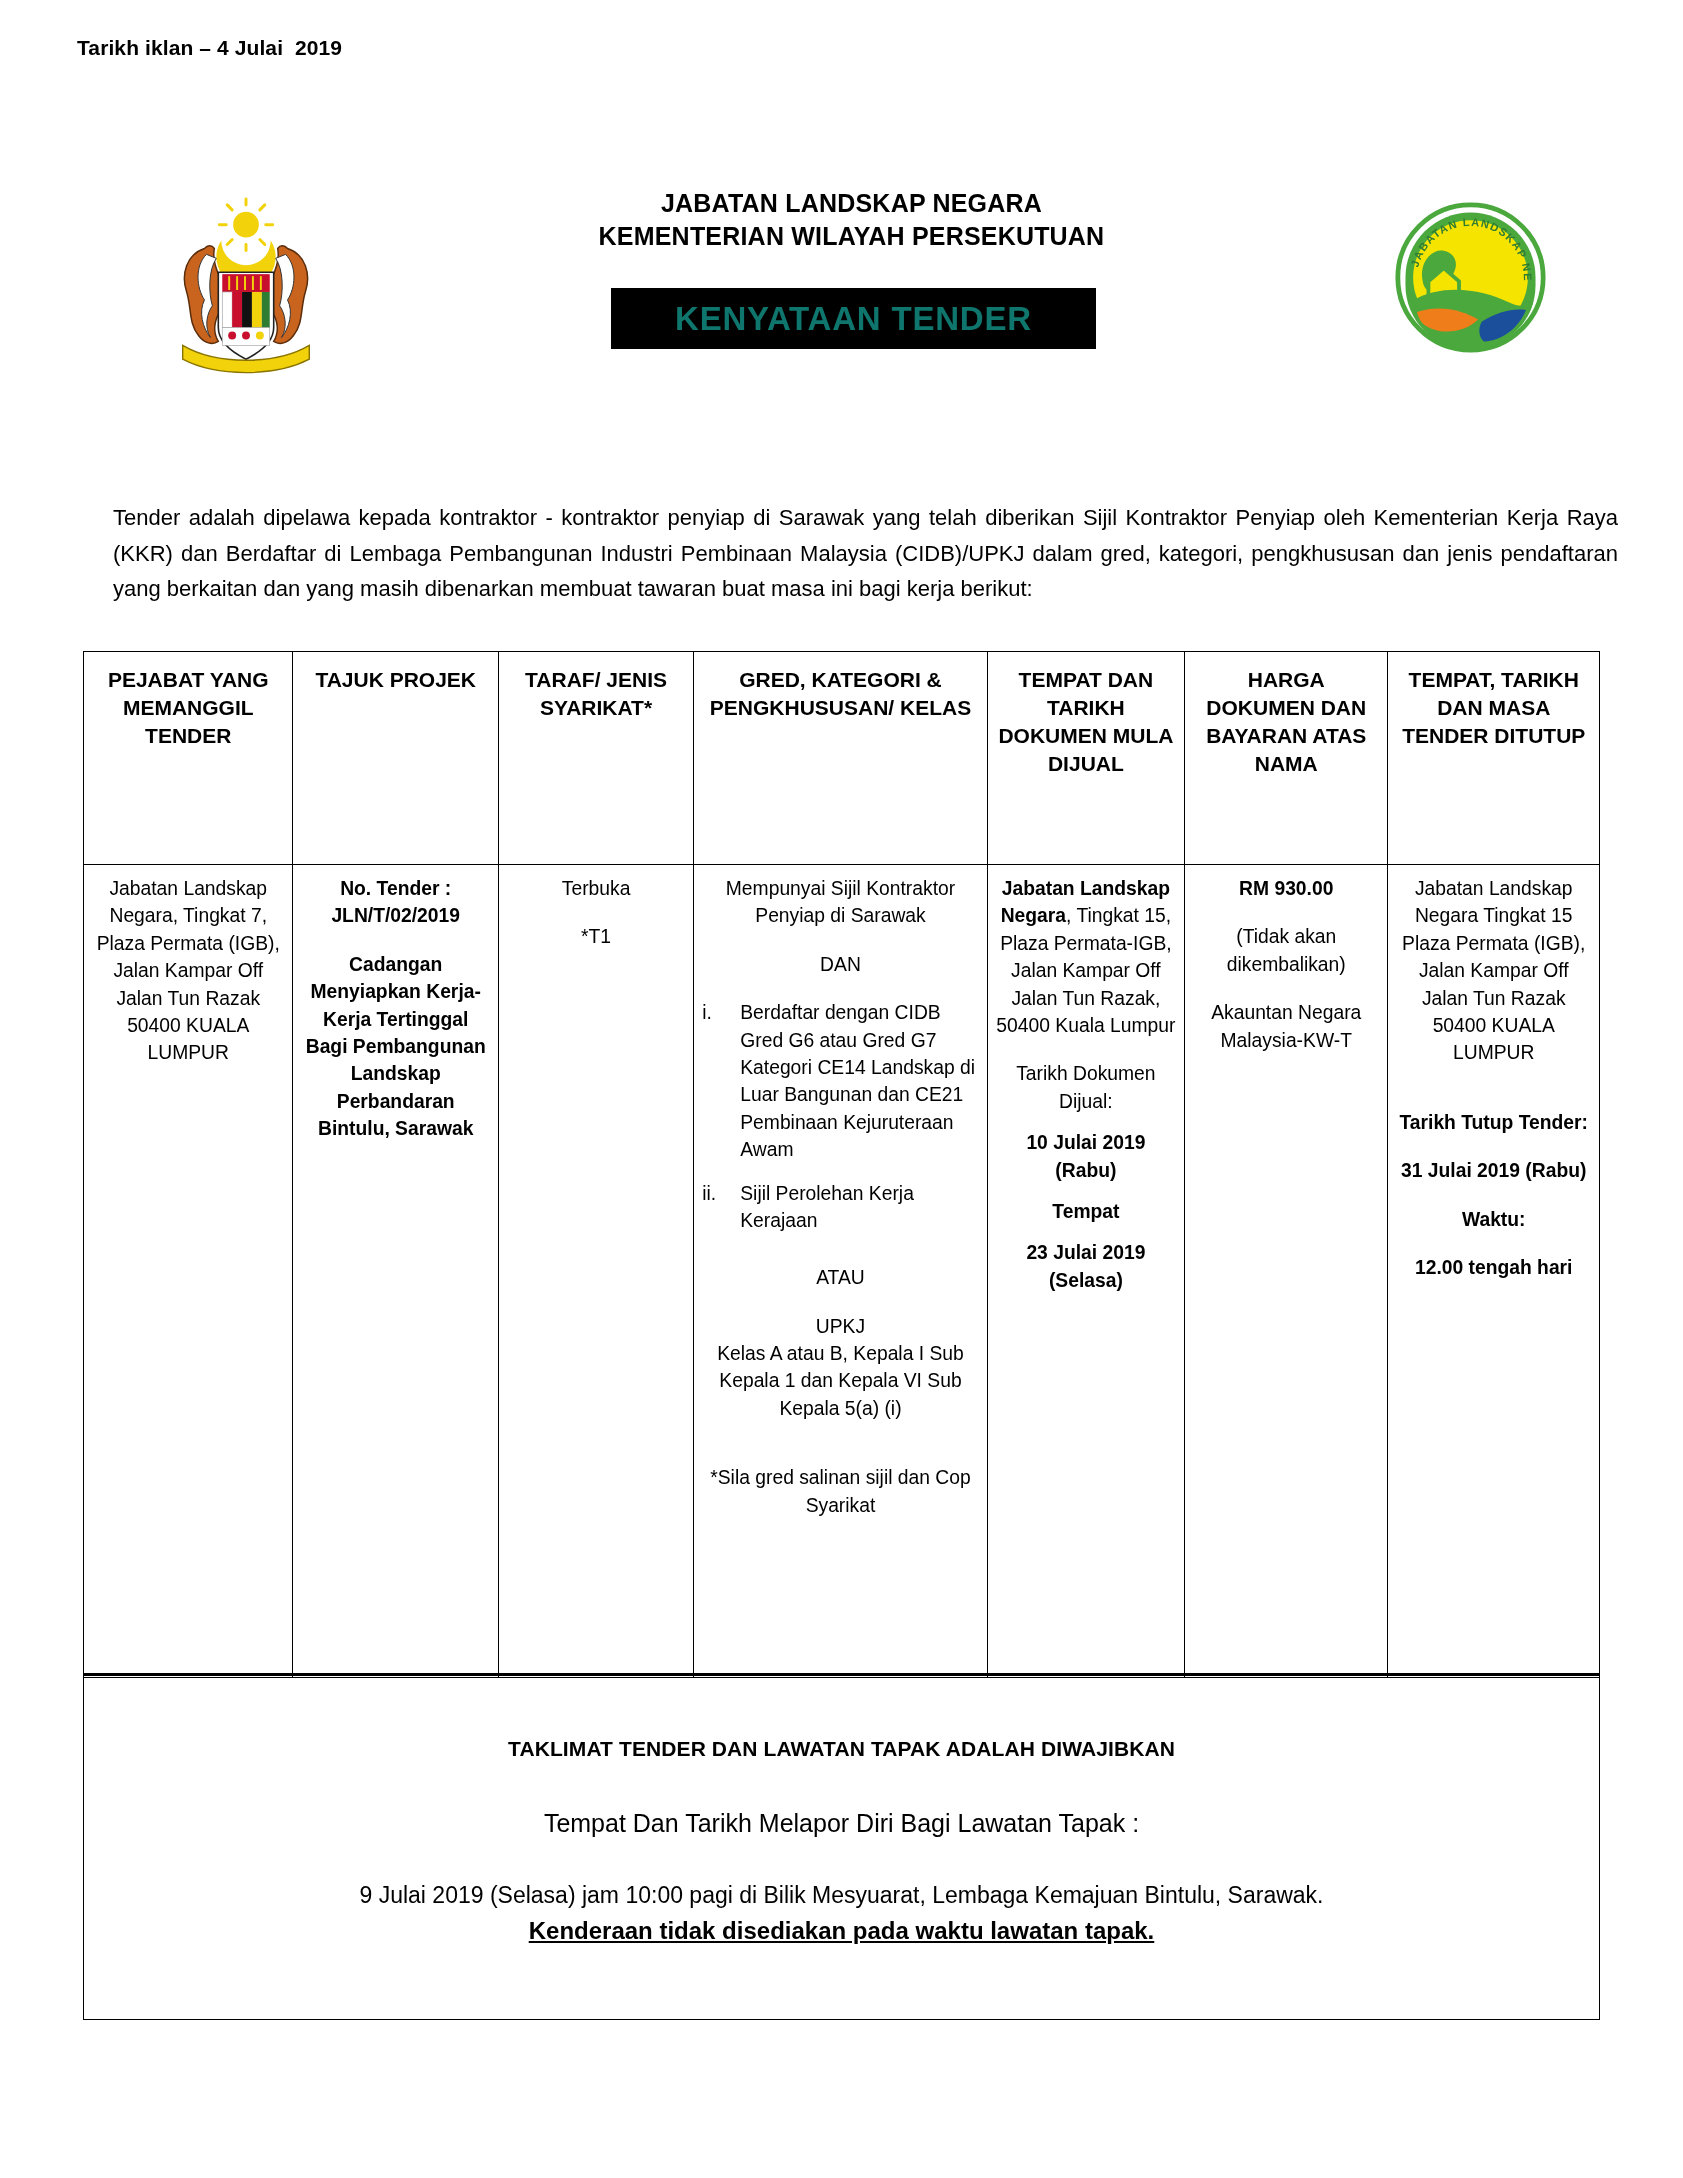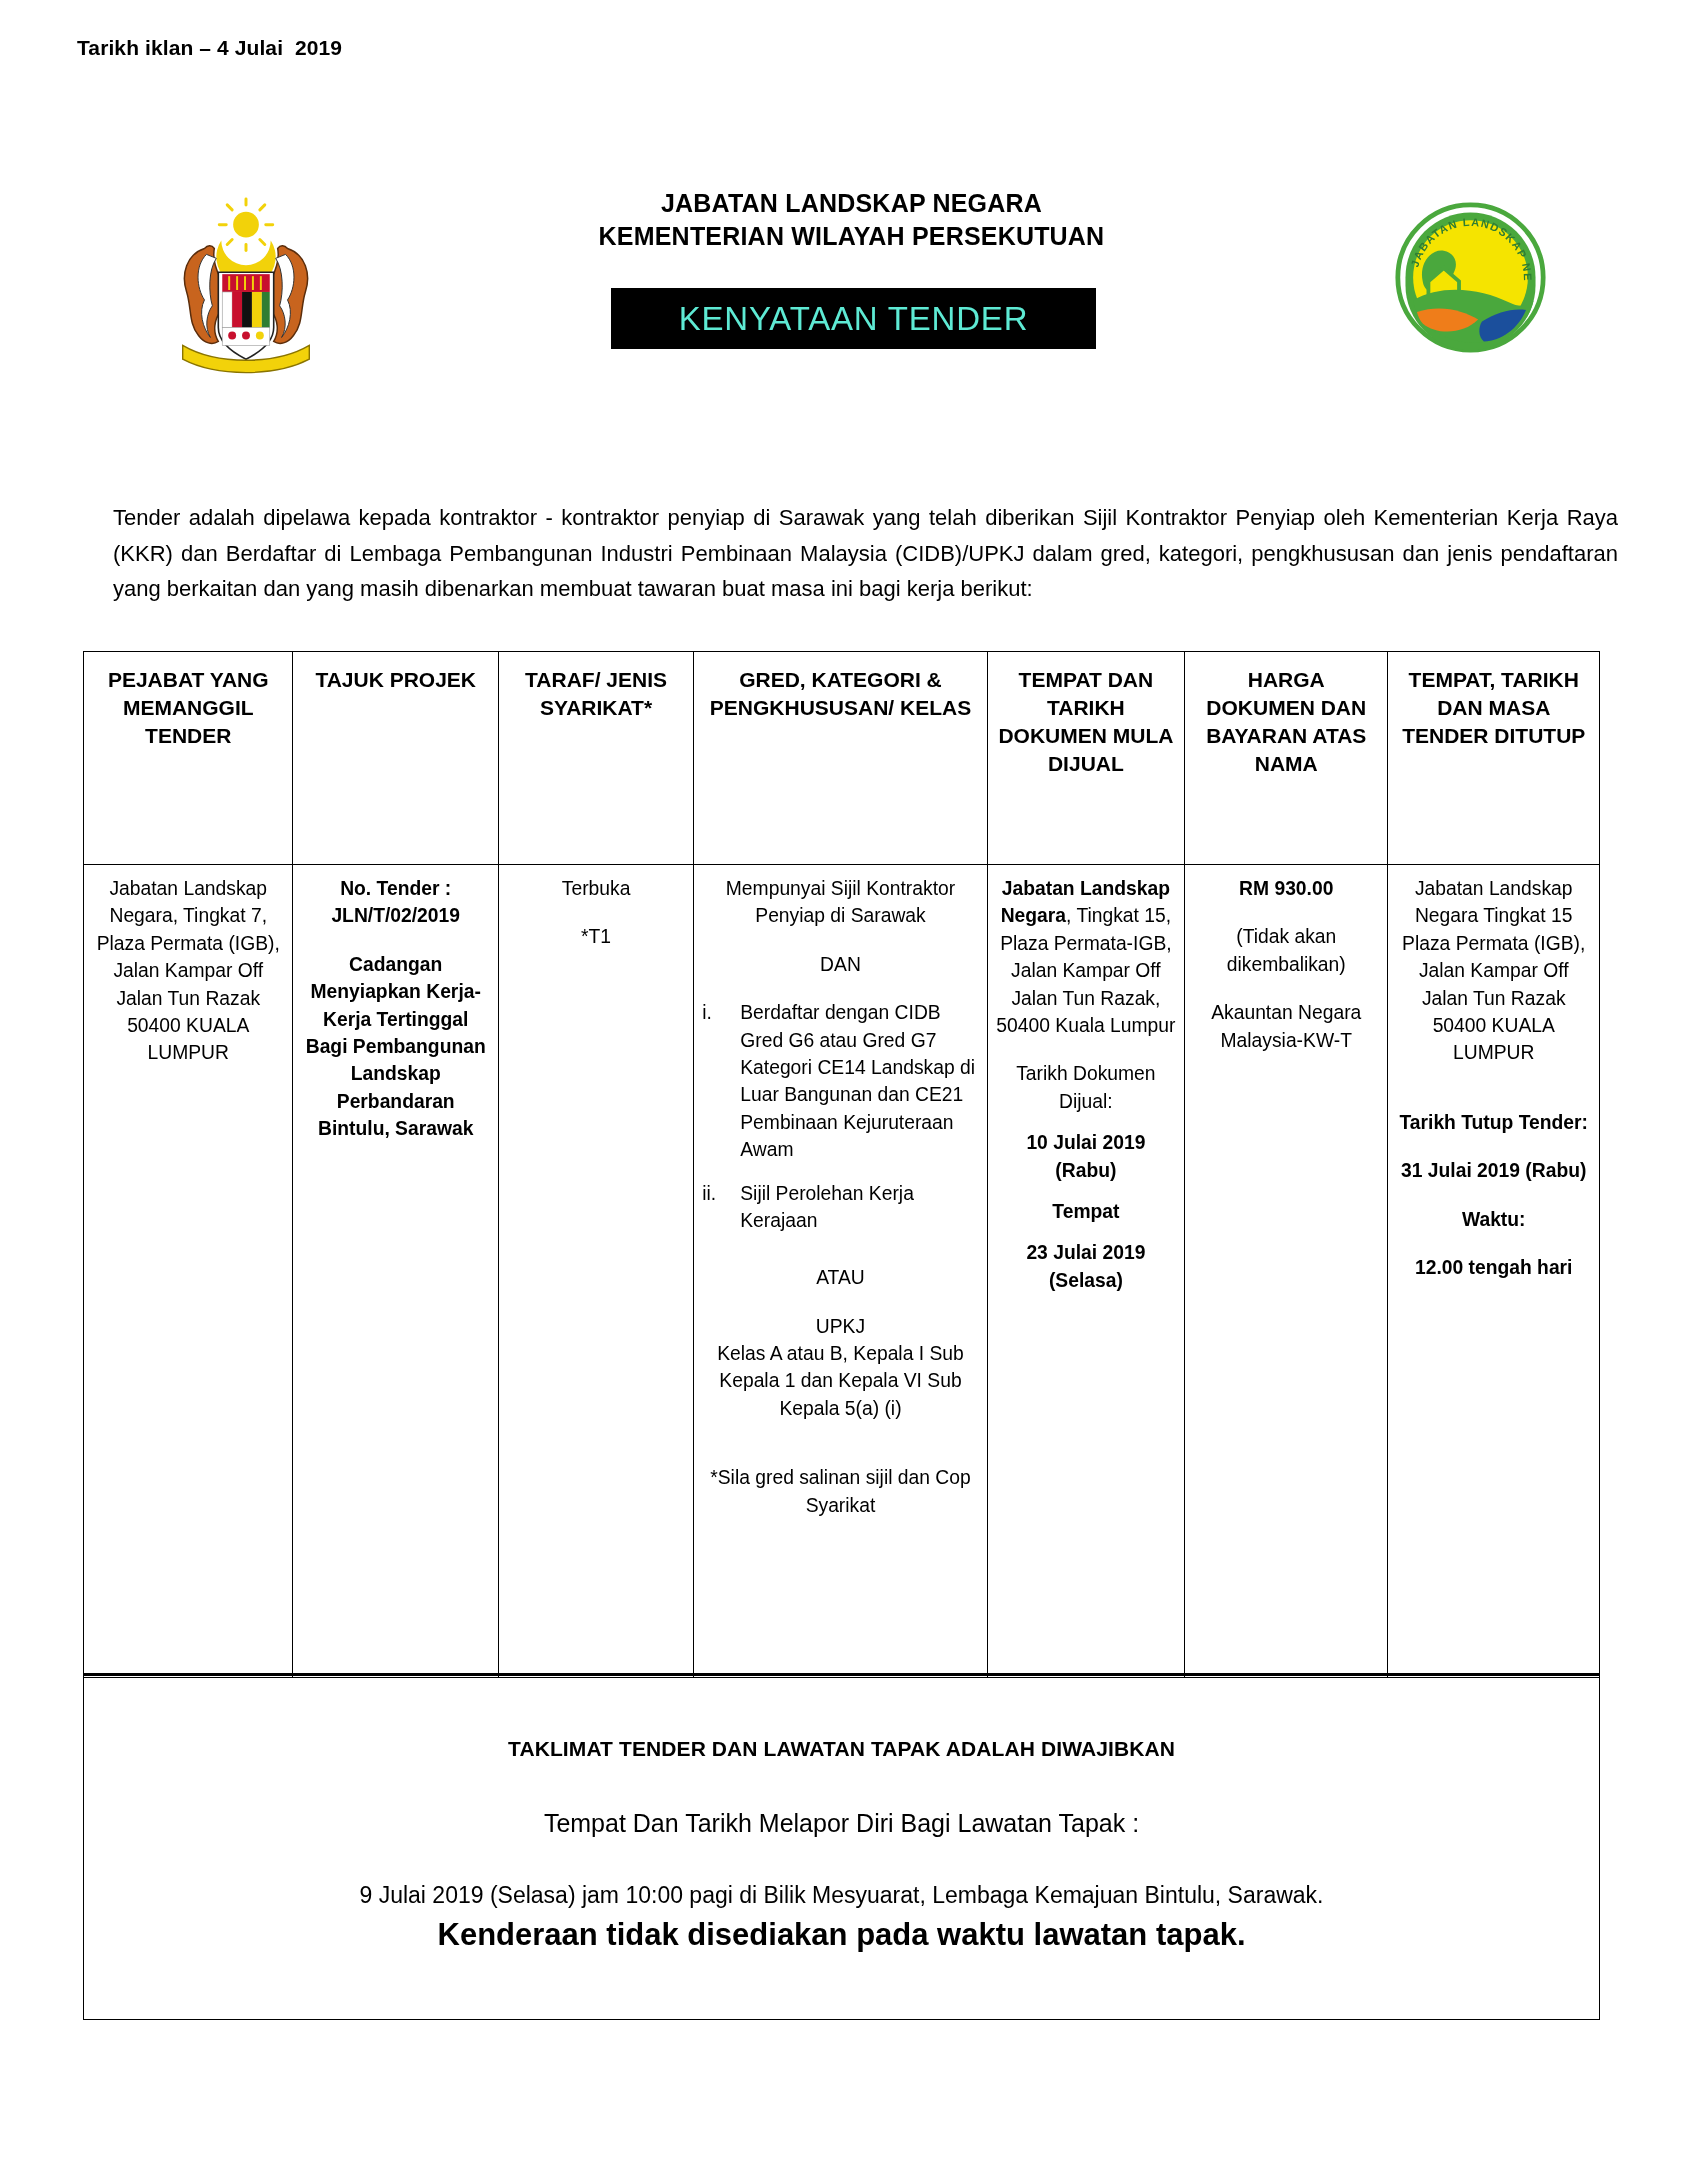--- a/index.html
+++ b/index.html
@@ -74,23 +74,23 @@
     left: 611px;
     top: 139px;
     width: 485px;
     height: 61px;
     background: #000000;
     display: flex;
     align-items: center;
     justify-content: center;
   }
   .banner-text {
-    color: #5eead4;
+    color: #0f766e;
     font-size: 33px;
-    font-weight: normal;
+    font-weight: bold;
     letter-spacing: 0.8px;
   }
 
   
   .intro {
     position: absolute;
     left: 113px;
     top: 500px;
     width: 1505px;
     font-size: 22px;
@@ -184,22 +184,23 @@
     margin-top: 48px;
     font-size: 25px;
   }
   .notice-line1 {
     margin-top: 44px;
     font-size: 23px;
     font-weight: normal;
   }
   .notice-line2 {
     margin-top: 8px;
-    font-size: 31px;
-    font-weight: bold;
+    font-size: 24px;
+    font-weight: bold;
+    text-decoration: underline;
   }
 </style>
 </head>
 <body>
 
 <div class="page">
 
   <div class="date-line">Tarikh iklan – 4 Julai  2019</div>
 
   <div class="header">

